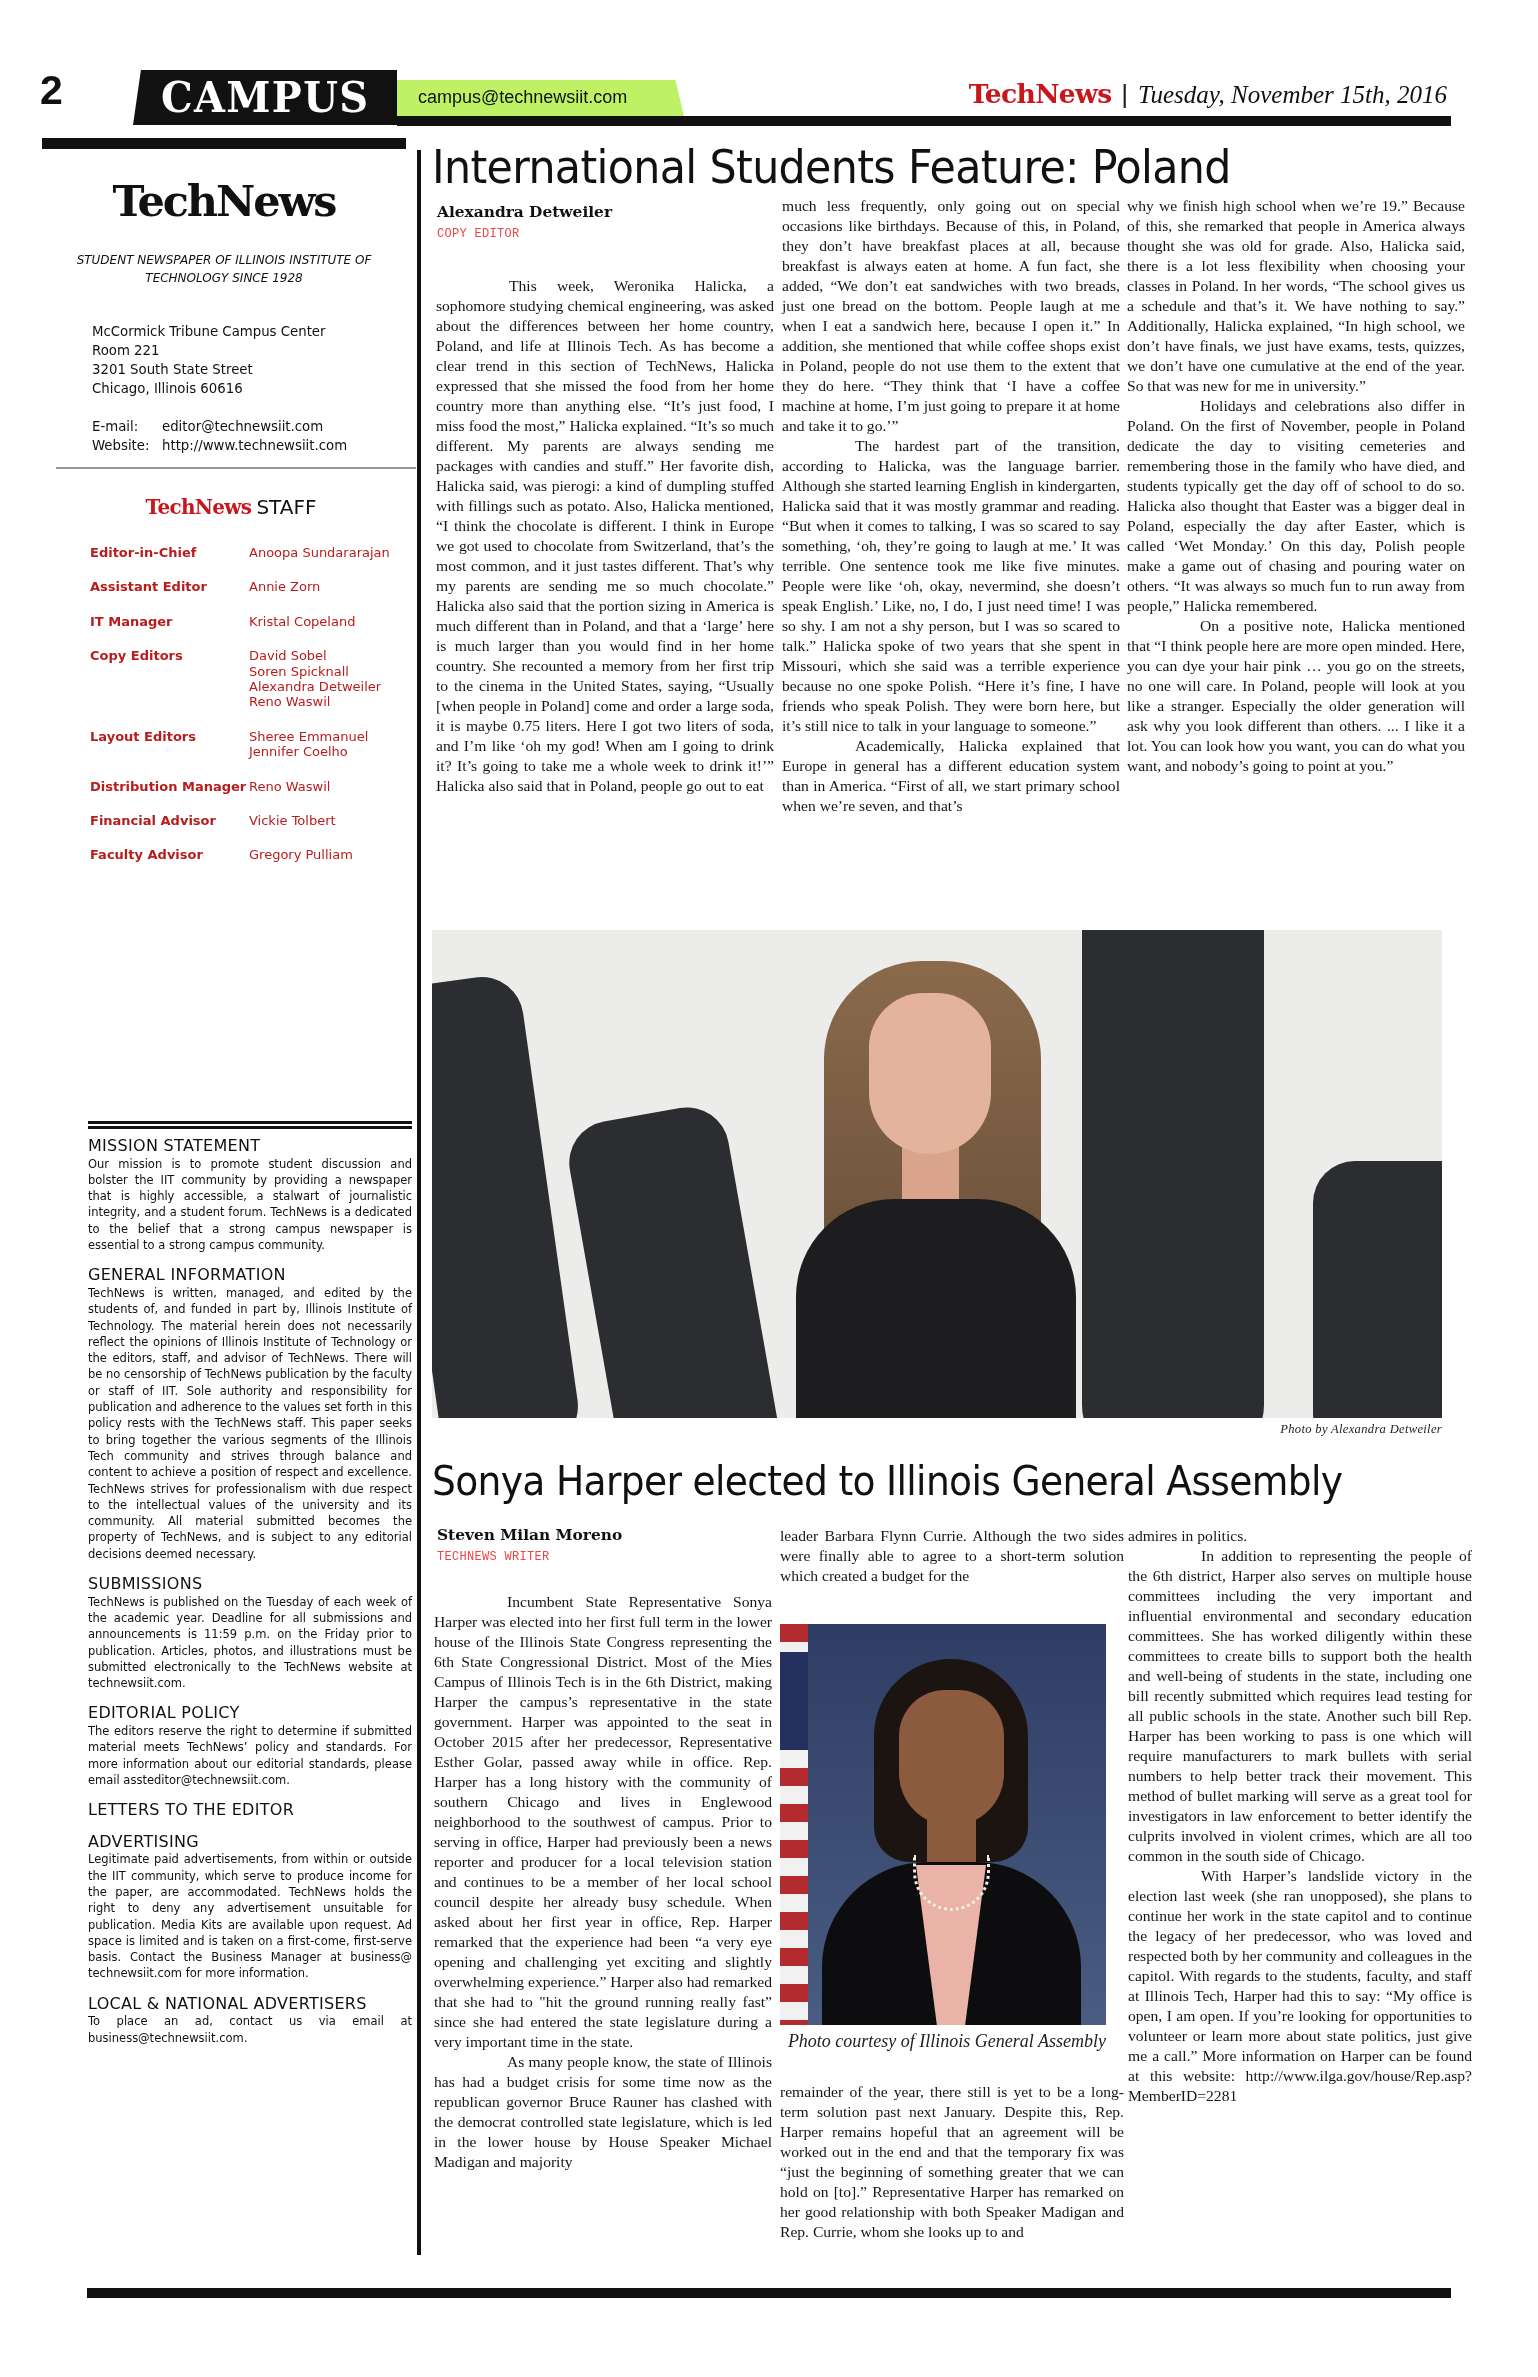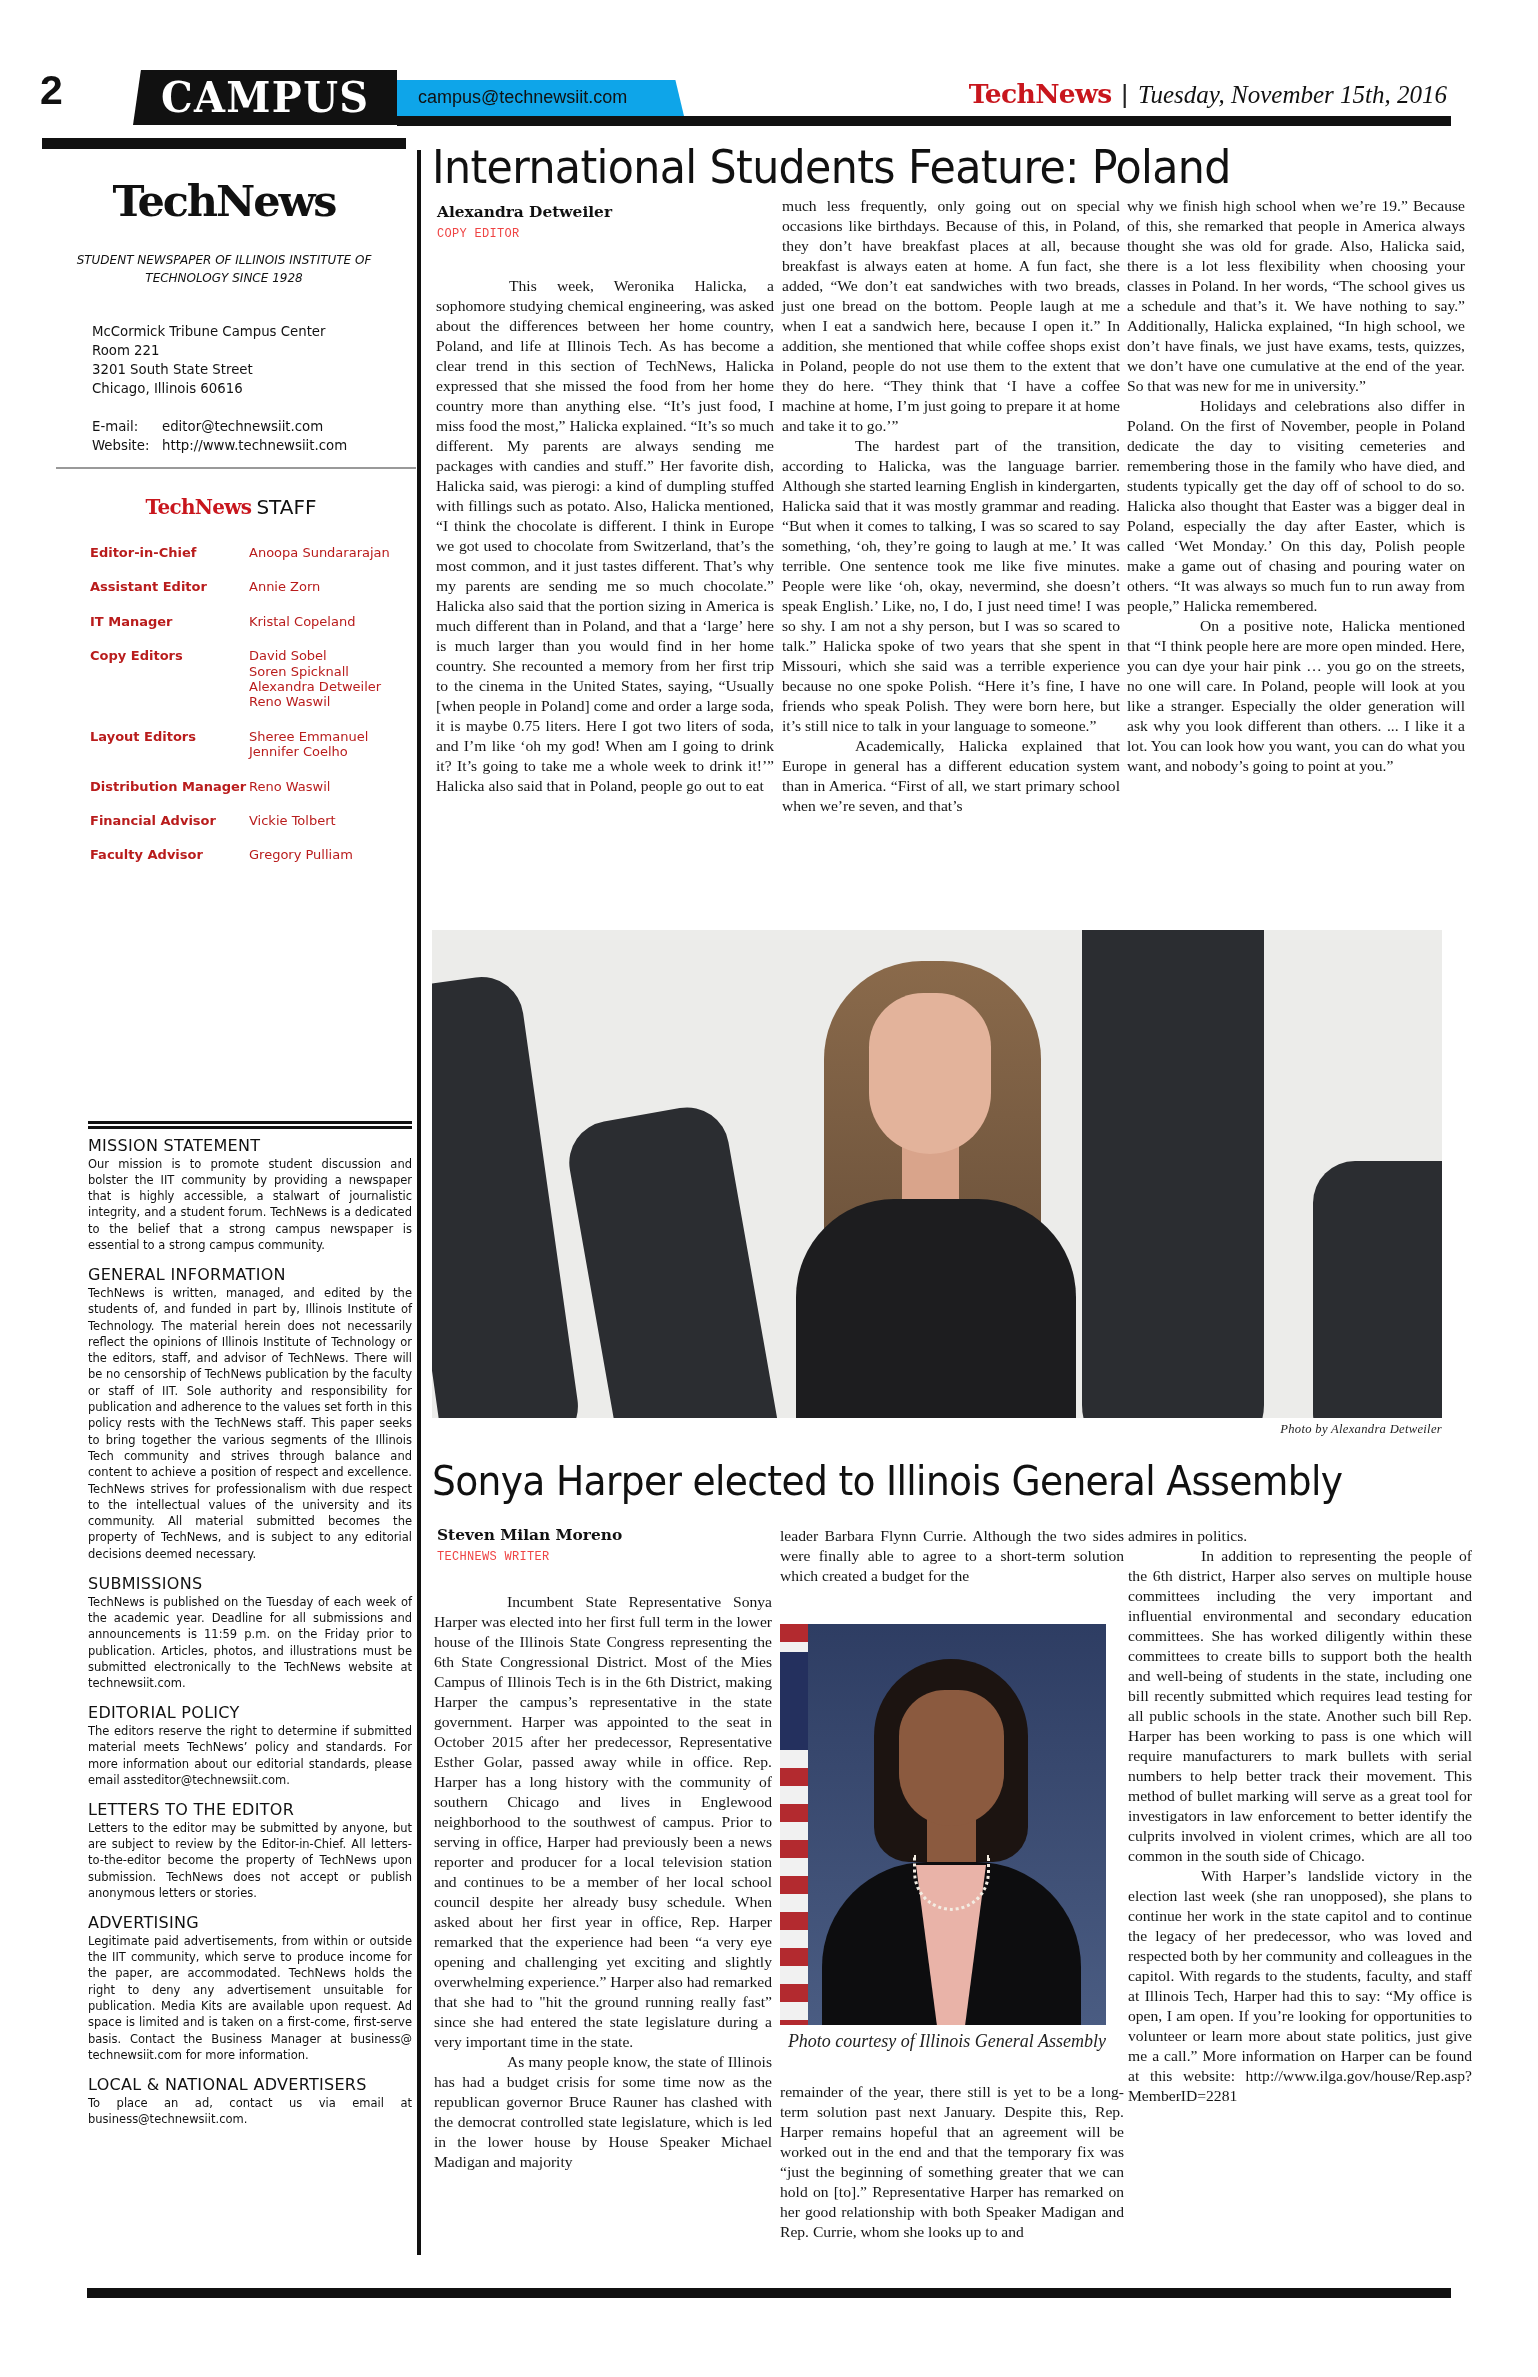--- a/index.html
+++ b/index.html
@@ -3,21 +3,21 @@
 <meta charset="utf-8">
 <style>
   * { box-sizing: border-box; margin: 0; padding: 0; }
   html, body { width: 1538px; height: 2377px; background: #ffffff; overflow: hidden; }
   body { position: relative; font-family: "Liberation Serif", serif; color: #1a1a1a; }
 
   
   .page-num { position: absolute; left: 40px; top: 70px; font-family: "Liberation Sans", sans-serif; font-weight: bold; font-size: 41px; line-height: 1; color: #111; }
   .section-tab { position: absolute; left: 133px; top: 70px; width: 264px; height: 55px; background: #111; clip-path: polygon(3% 0, 100% 0, 100% 100%, 0 100%); }
   .section-tab span { position: absolute; left: 28px; top: 2.8px; font-family: "DejaVu Serif", serif; font-weight: bold; font-size: 42px; color: #fff; letter-spacing: 1.4px; transform: scaleX(0.95); transform-origin: left; }
-  .email-tab { position: absolute; left: 397px; top: 80px; width: 287px; height: 36px; background: #0ea5e9; clip-path: polygon(0 0, 97% 0, 100% 100%, 0 100%); }
+  .email-tab { position: absolute; left: 397px; top: 80px; width: 287px; height: 36px; background: #bef264; clip-path: polygon(0 0, 97% 0, 100% 100%, 0 100%); }
   .email-tab span { position: absolute; left: 21px; top: 7px; font-family: "Liberation Sans", sans-serif; font-size: 18px; color: #111; }
   .header-rule { position: absolute; left: 397px; top: 116px; width: 1054px; height: 9.8px; background: #111; }
   .masthead-right { position: absolute; right: 91px; top: 78px; display: flex; align-items: baseline; gap: 9.8px; }
   .masthead-right .brand { font-family: "DejaVu Serif", serif; font-weight: bold; font-size: 26.6px; color: #c8161d; letter-spacing: -0.7px; }
   .masthead-right .sep { font-family: "Liberation Sans", sans-serif; font-size: 26.6px; color: #222; }
   .masthead-right .date { font-family: "Liberation Serif", serif; font-style: italic; font-size: 25px; color: #111; }
 
   
   .sidebar-top-rule { position: absolute; left: 42px; top: 138px; width: 364px; height: 11.2px; background: #111; }
   .vrule { position: absolute; left: 417px; top: 150px; width: 3.5px; height: 2105px; background: #111; }
@@ -190,21 +190,20 @@
 <div class="info" id="info">
     <h3>MISSION STATEMENT</h3>
     <p>Our mission is to promote student discussion and bolster the IIT community by providing a newspaper that is highly accessible, a stalwart of journalistic integrity, and a student forum. TechNews is a dedicated to the belief that a strong campus newspaper is essential to a strong campus community.</p>
     <h3>GENERAL INFORMATION</h3>
     <p>TechNews is written, managed, and edited by the students of, and funded in part by, Illinois Institute of Technology. The material herein does not necessarily reflect the opinions of Illinois Institute of Technology or the editors, staff, and advisor of TechNews. There will be no censorship of TechNews publication by the faculty or staff of IIT. Sole authority and responsibility for publication and adherence to the values set forth in this policy rests with the TechNews staff. This paper seeks to bring together the various segments of the Illinois Tech community and strives through balance and content to achieve a position of respect and excellence. TechNews strives for professionalism with due respect to the intellectual values of the university and its community. All material submitted becomes the property of TechNews, and is subject to any editorial decisions deemed necessary.</p>
     <h3>SUBMISSIONS</h3>
     <p>TechNews is published on the Tuesday of each week of the academic year. Deadline for all submissions and announcements is 11:59 p.m. on the Friday prior to publication. Articles, photos, and illustrations must be submitted electronically to the TechNews website at technewsiit.com.</p>
     <h3>EDITORIAL POLICY</h3>
     <p>The editors reserve the right to determine if submitted material meets TechNews’ policy and standards.  For more information about our editorial standards, please email assteditor@technewsiit.com.</p>
     <h3>LETTERS TO THE EDITOR</h3>
-    <p>Letters to the editor may be submitted by anyone, but are subject to review by the Editor-in-Chief. All letters-to-the-editor become the property of TechNews upon submission. TechNews does not accept or publish anonymous letters or stories.</p>
     <h3>ADVERTISING</h3>
     <p>Legitimate paid advertisements, from within or outside the IIT community, which serve to produce income for the paper, are accommodated. TechNews holds the right to deny any advertisement unsuitable for publication.  Media Kits are available upon request. Ad space is limited and is taken on a first-come, first-serve basis. Contact the Business Manager at business@ technewsiit.com for more information.</p>
     <h3>LOCAL &amp; NATIONAL ADVERTISERS</h3>
     <p>To place an ad, contact us via email at business@technewsiit.com.</p>
   </div>
 
 <div class="headline headline1">International Students Feature: Poland</div>
 <div class="byline byline1">
   <div class="name">Alexandra Detweiler</div>
   <div class="role">COPY EDITOR</div>

